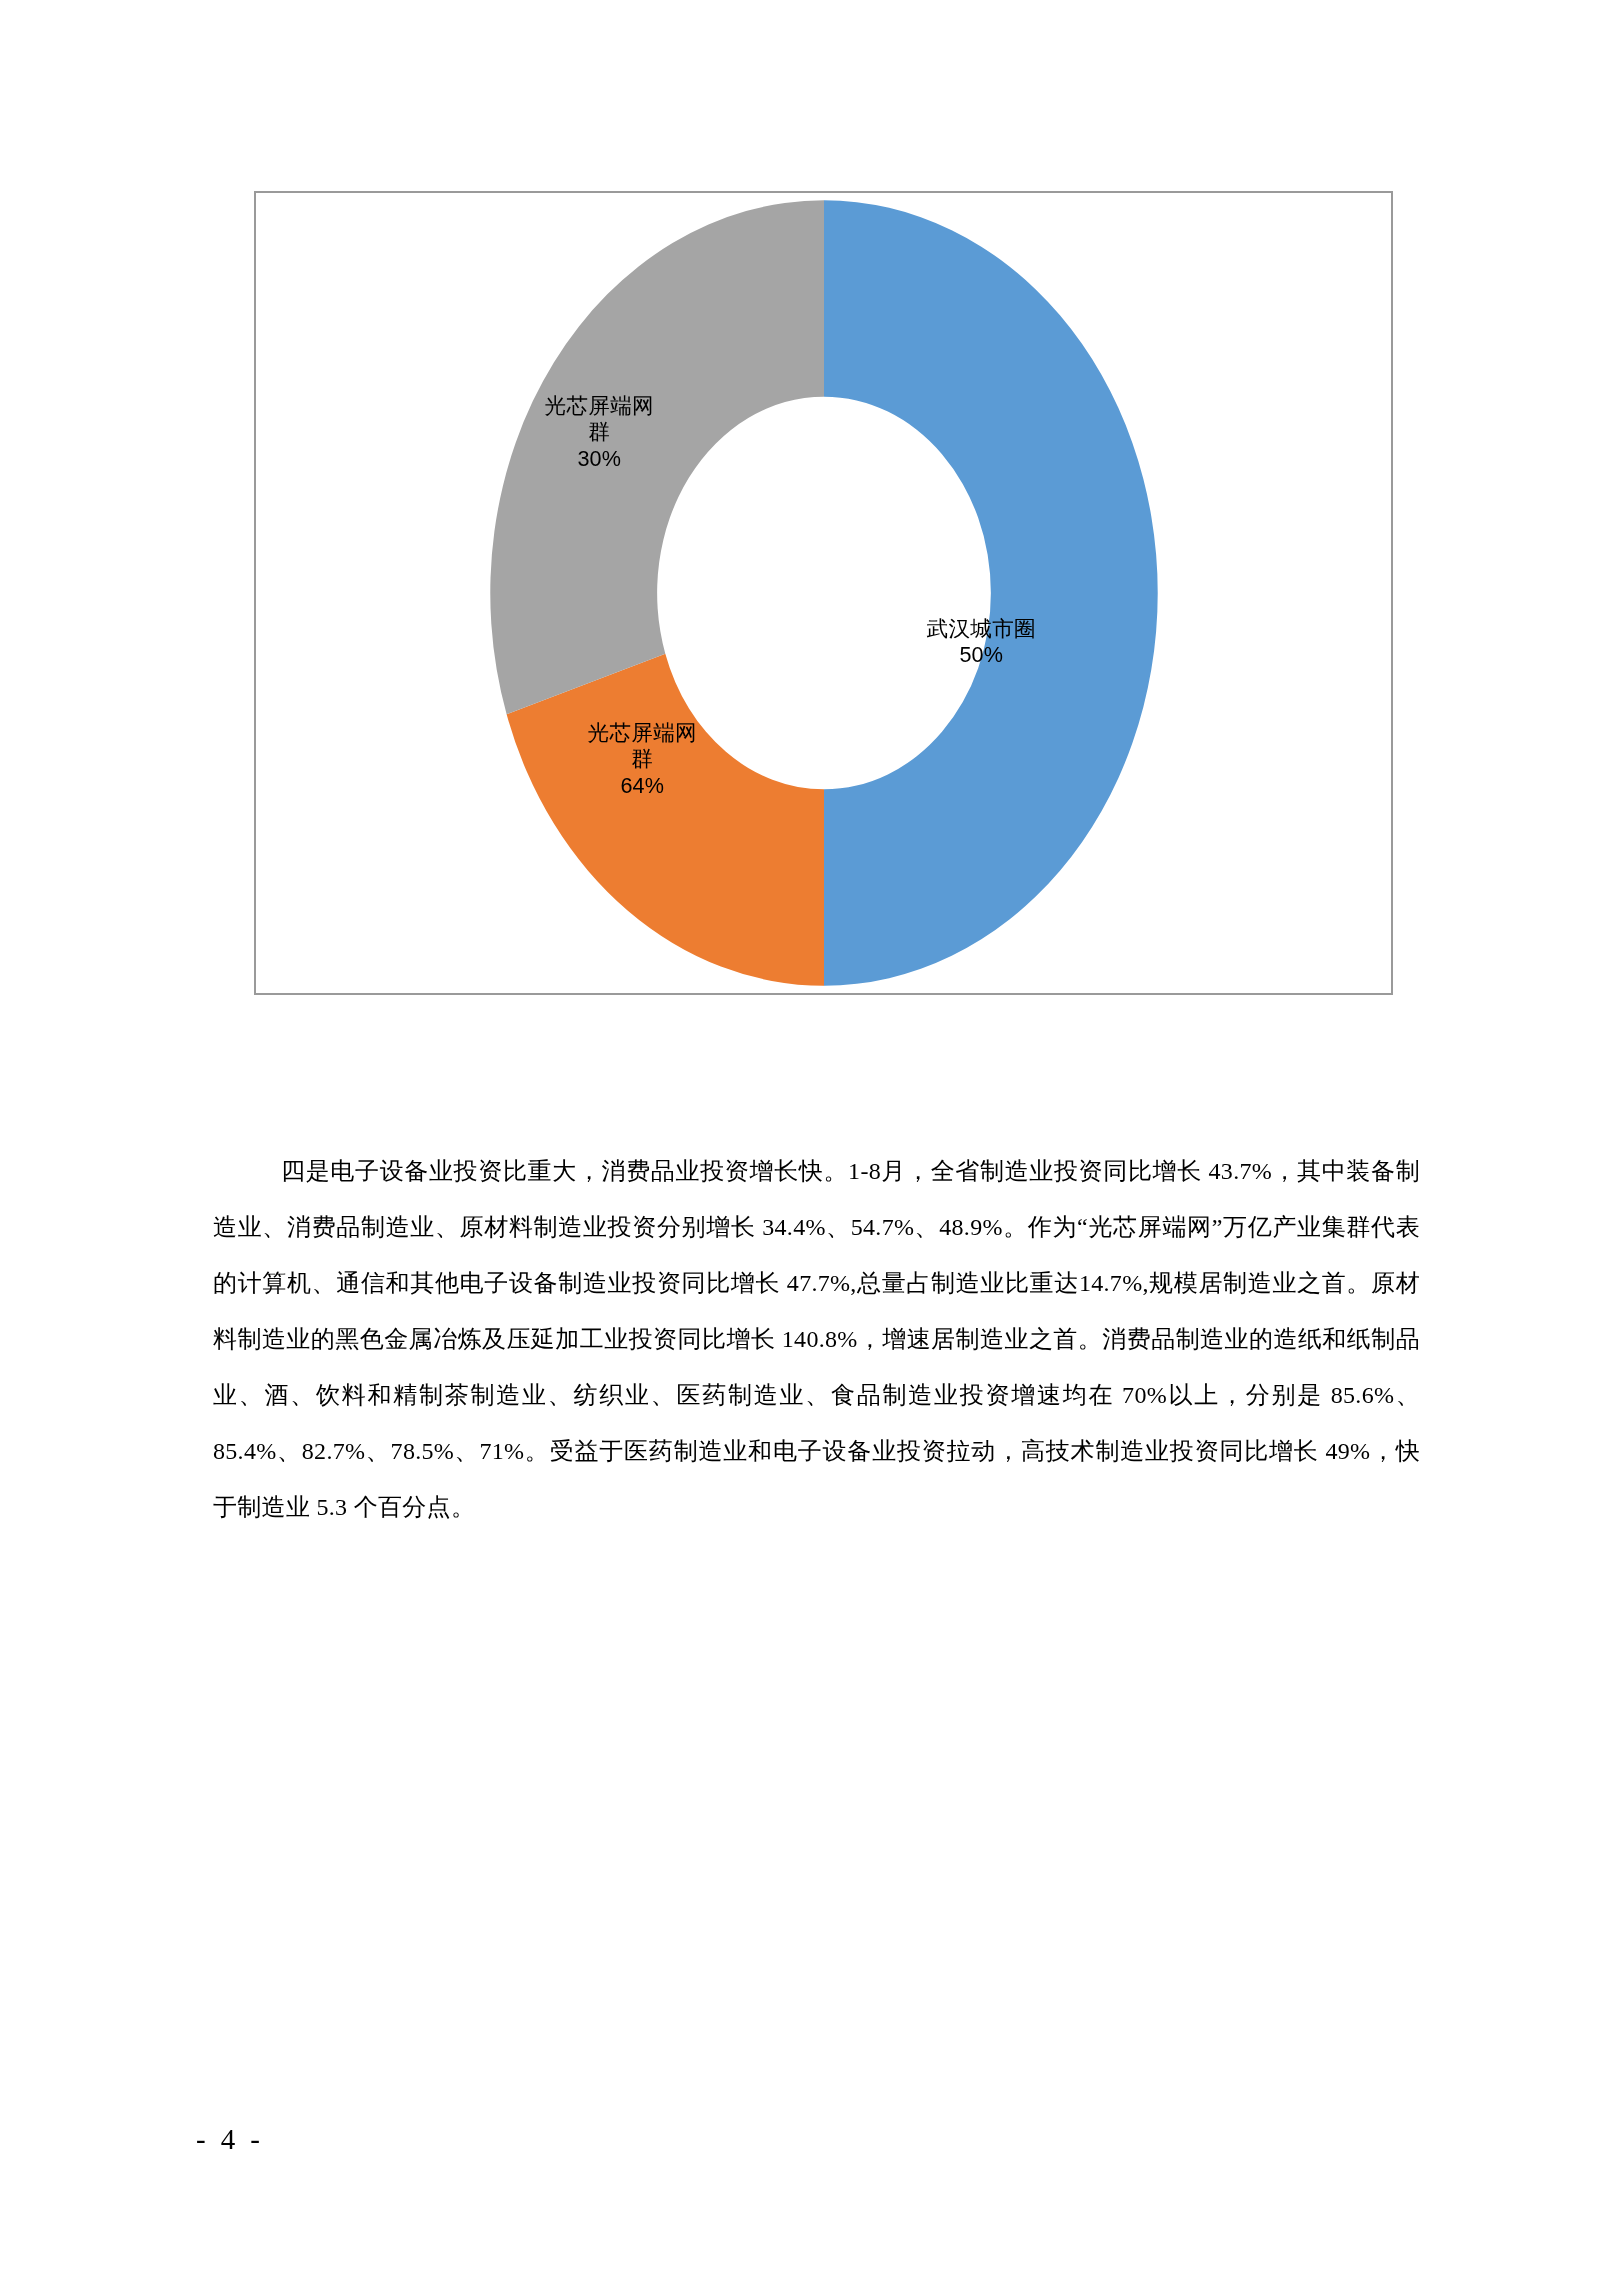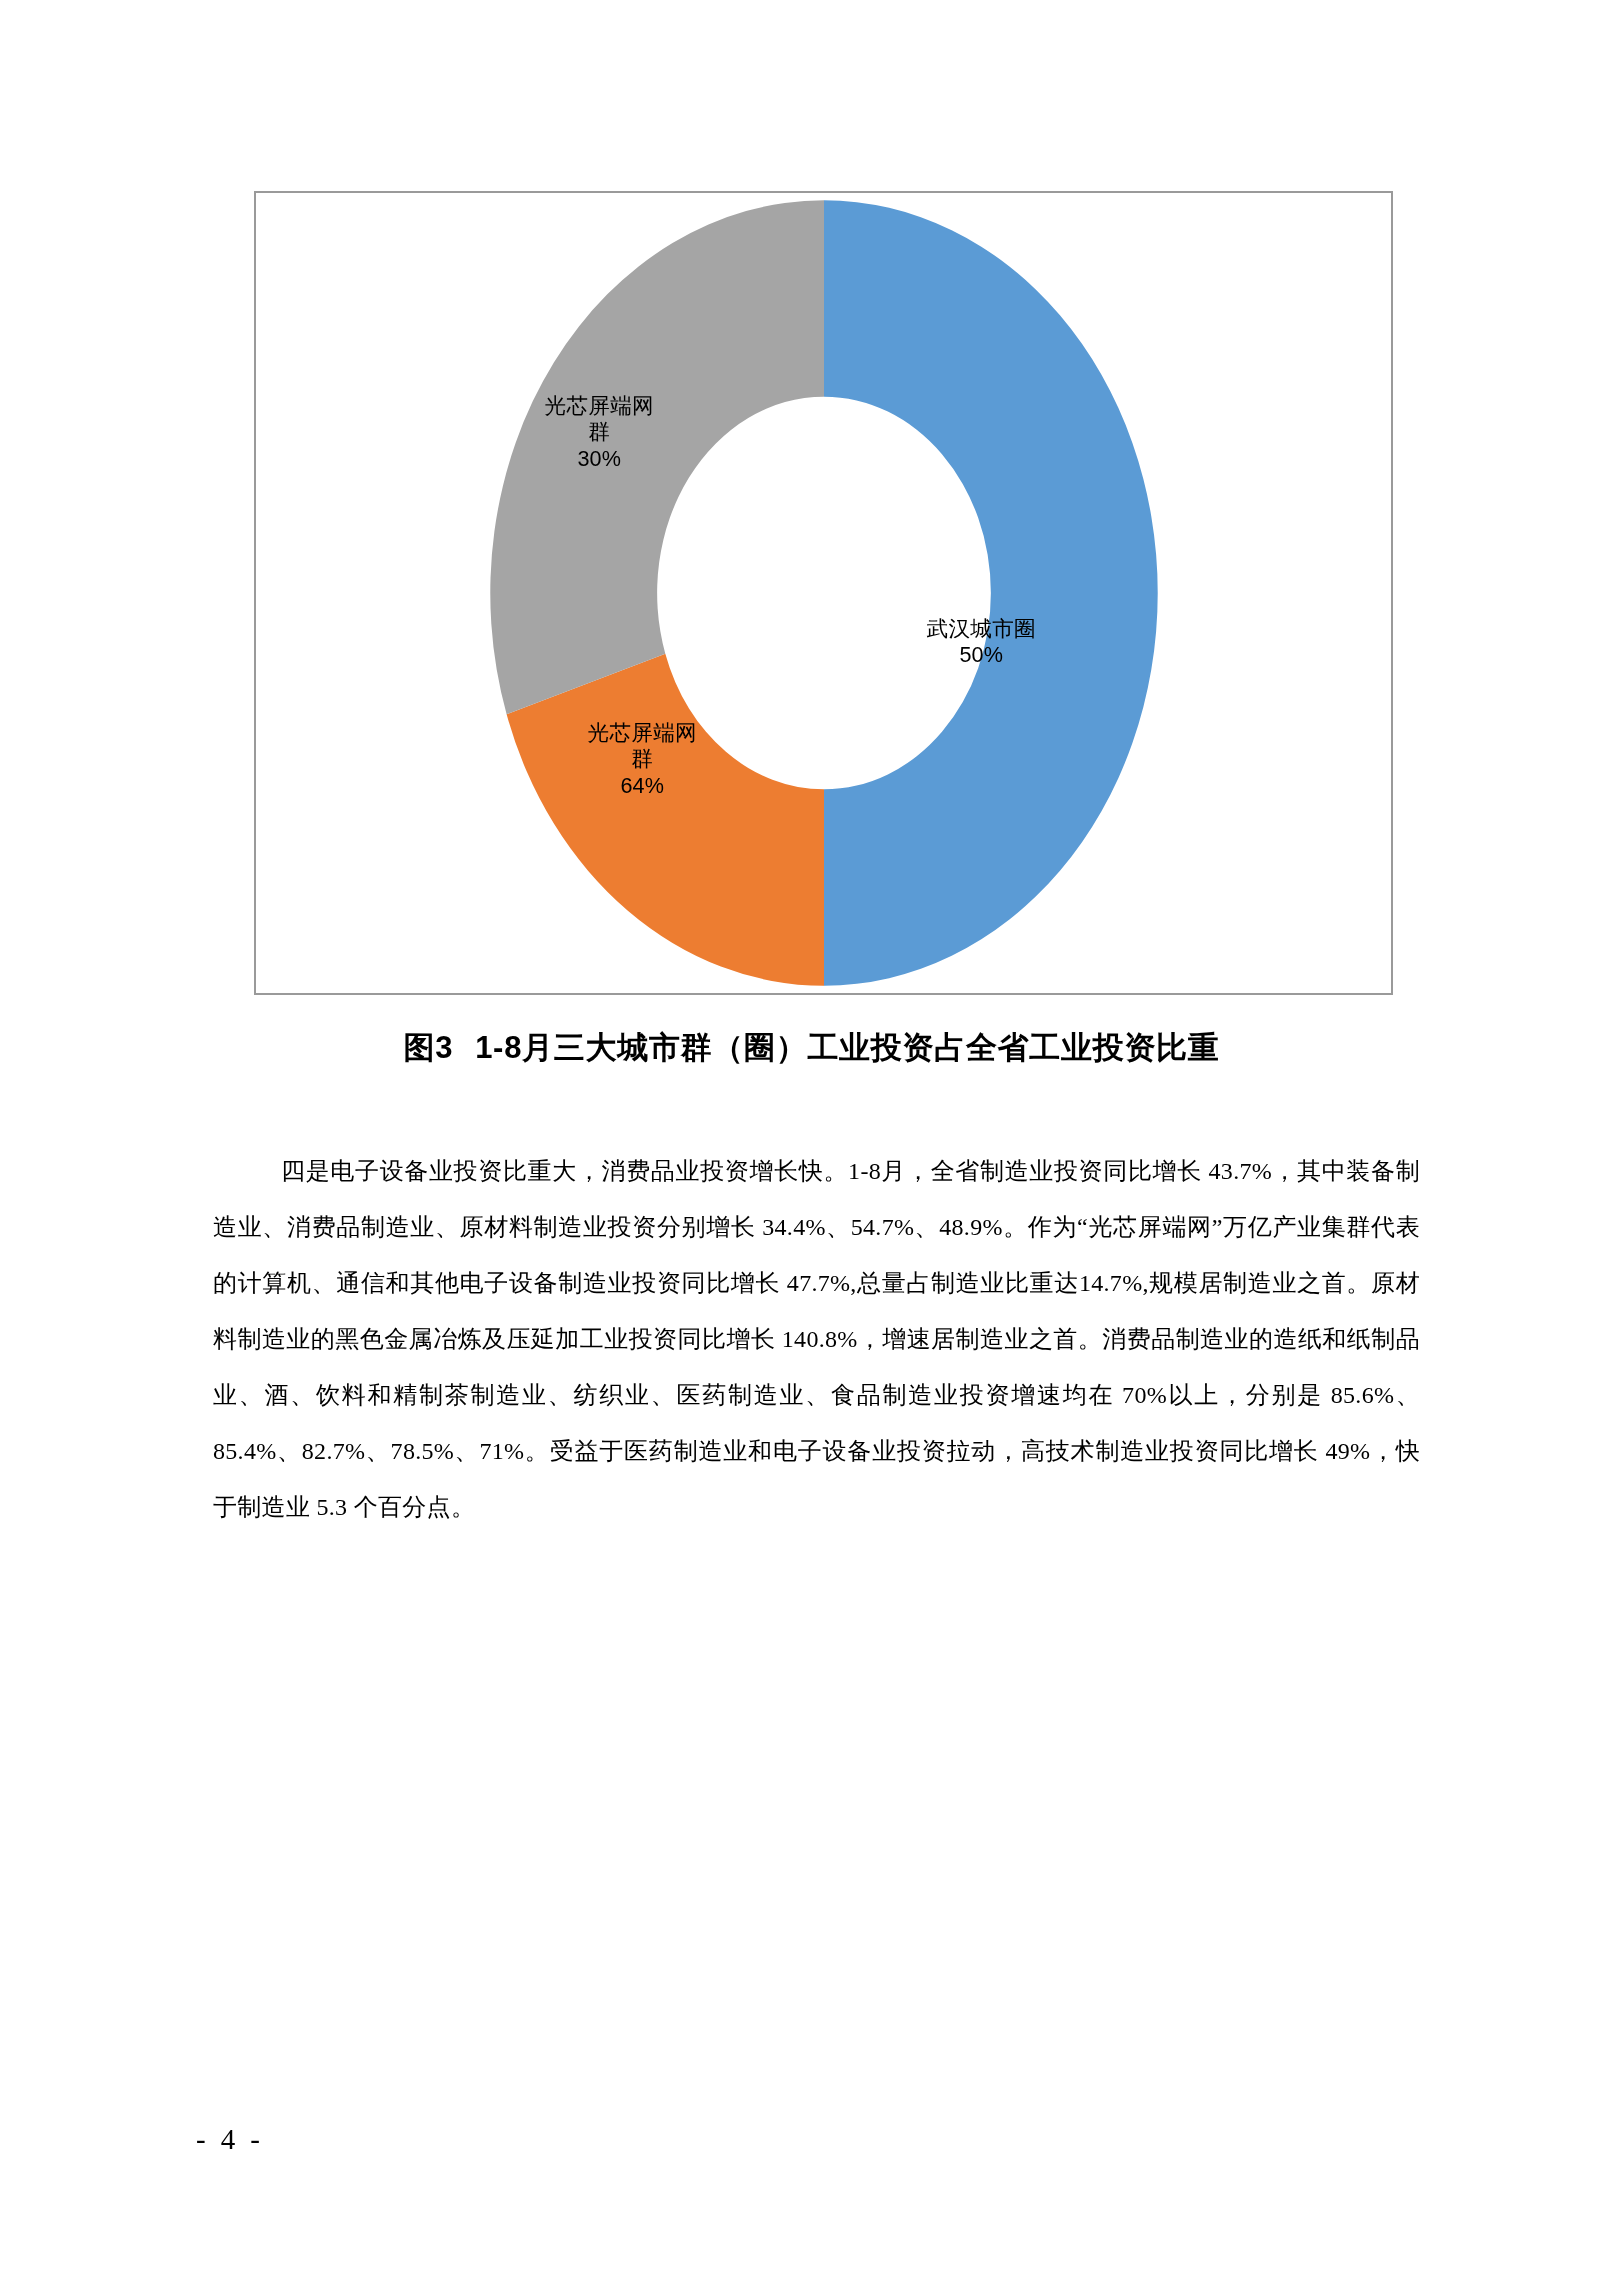--- a/index.html
+++ b/index.html
@@ -146,22 +146,19 @@
 
       <div class="slice-label" id="label-orange">
         <span>光芯屏端网</span><br>
         <span>群</span>
         <span class="pct">64%</span>
       </div>
     </div>
 
   </div>
 
-  <div id="figure-caption">
-    <span class="capnum">图3</span><span>1-8月三大城市群（圈）工业投资占全省工业投资比重</span>
-  </div>
 
   <p id="body-text">四是电子设备业投资比重大，消费品业投资增长快。1-8月，全省制造业投资同比增长 43.7%，其中装备制造业、消费品制造业、原材料制造业投资分别增长 34.4%、54.7%、48.9%。作为“光芯屏端网”万亿产业集群代表的计算机、通信和其他电子设备制造业投资同比增长 47.7%,总量占制造业比重达14.7%,规模居制造业之首。原材料制造业的黑色金属冶炼及压延加工业投资同比增长 140.8%，增速居制造业之首。消费品制造业的造纸和纸制品业、酒、饮料和精制茶制造业、纺织业、医药制造业、食品制造业投资增速均在 70%以上，分别是 85.6%、85.4%、82.7%、78.5%、71%。受益于医药制造业和电子设备业投资拉动，高技术制造业投资同比增长 49%，快于制造业 5.3 个百分点。</p>
 
   <div id="page-footer">- 4 -</div>
 
 </div>
 
 
 </body></html>

